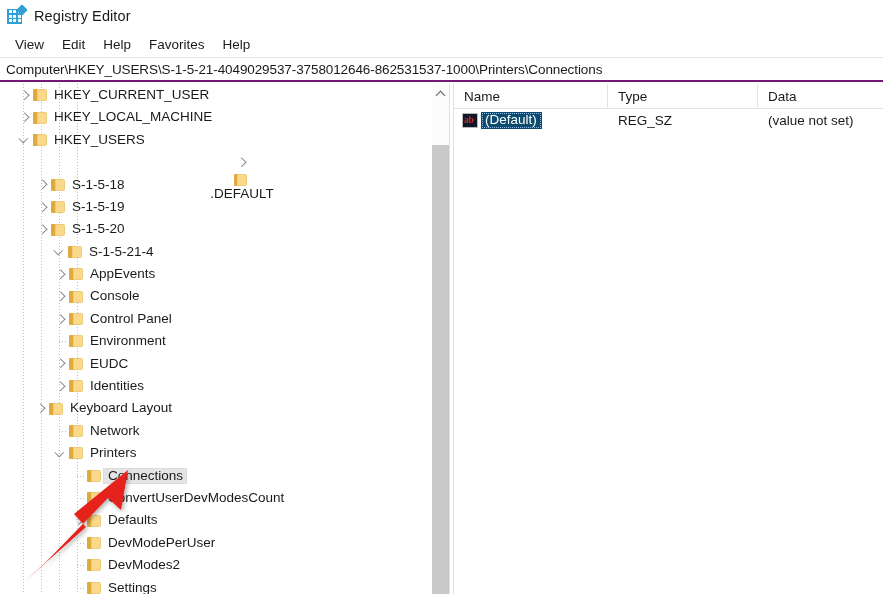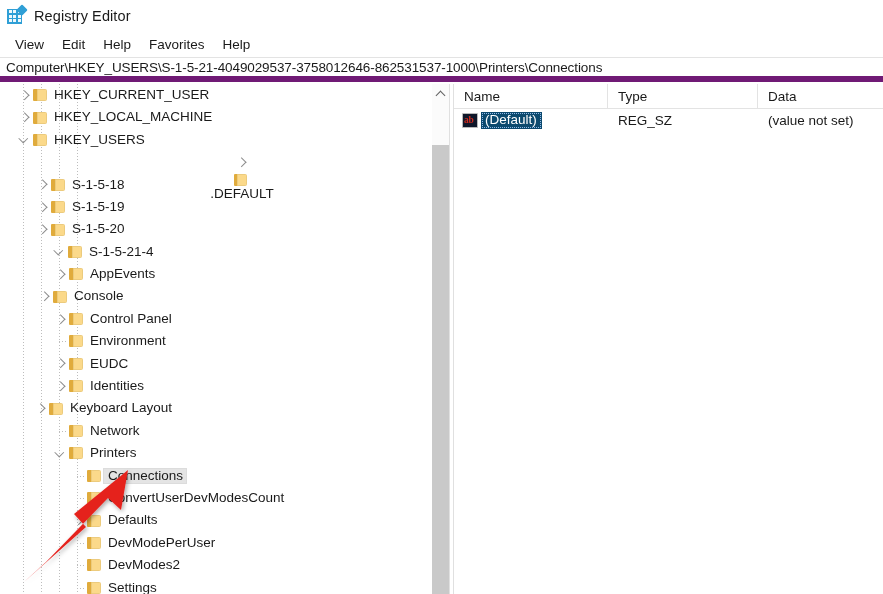--- a/index.html
+++ b/index.html
@@ -77,21 +77,21 @@
     color: #1a1a1a;
     padding: 2px 9px;
     cursor: default;
     white-space: nowrap;
   }
 
   
   .addressbar {
     height: 25px;
     border-top: 1px solid #e3e3e3;
-    border-bottom: 6px solid #701a75;
+    border-bottom: 2px solid #701a75;
     display: flex;
     align-items: center;
     padding-left: 6px;
     background: #ffffff;
     box-sizing: border-box;
   }
   .addressbar .path {
     font-size: 13.5px;
     color: #1a1a1a;
     white-space: nowrap;
@@ -439,21 +439,21 @@
         <div class="tree-row" style="padding-left: 51px; position: relative;">
           <div class="chev has open"></div>
           <div class="folder"></div>
           <div class="label">S-1-5-21-4</div>
         </div>
         <div class="tree-row" style="padding-left: 52px; position: relative;">
           <div class="chev has"></div>
           <div class="folder"></div>
           <div class="label">AppEvents</div>
         </div>
-        <div class="tree-row" style="padding-left: 36px; position: relative;">
+        <div class="tree-row" style="padding-left: 52px; position: relative;">
           <div class="chev has"></div>
           <div class="folder"></div>
           <div class="label">Console</div>
         </div>
         <div class="tree-row" style="padding-left: 52px; position: relative;">
           <div class="chev has"></div>
           <div class="folder"></div>
           <div class="label">Control Panel</div>
         </div>
         <div class="tree-row" style="padding-left: 52px; position: relative;">

